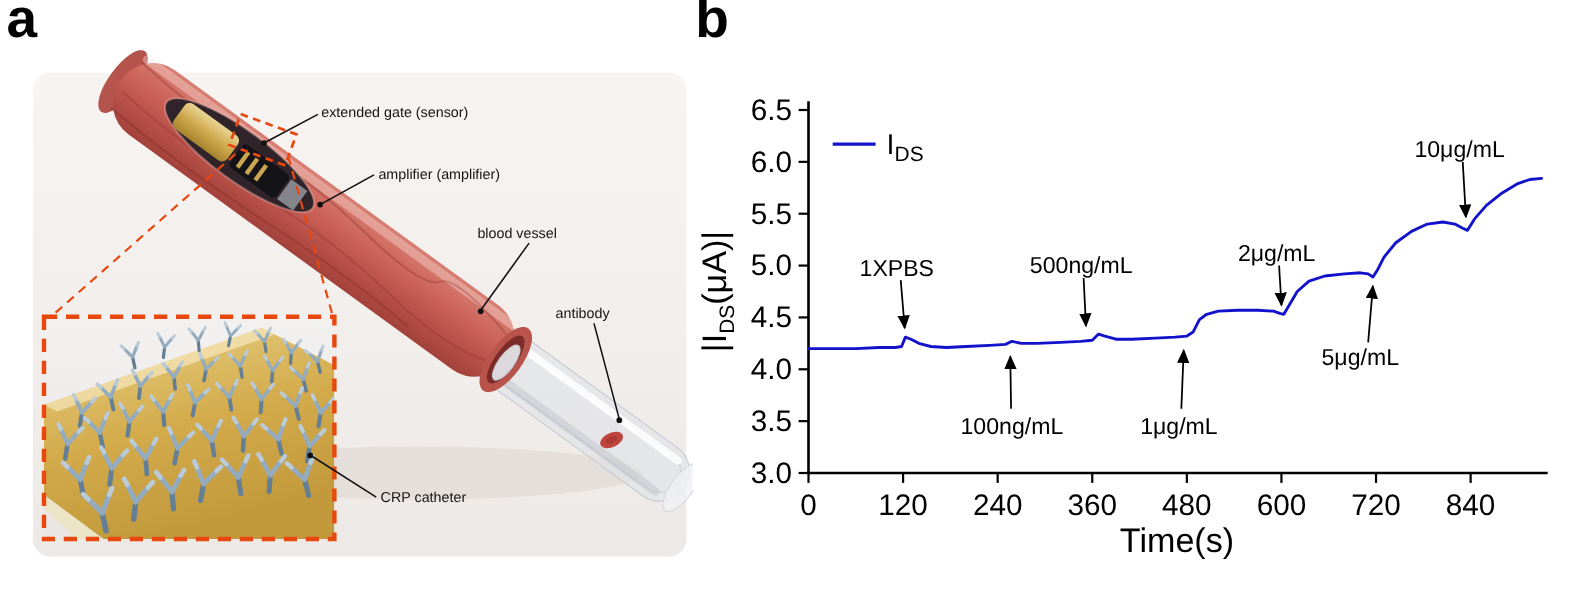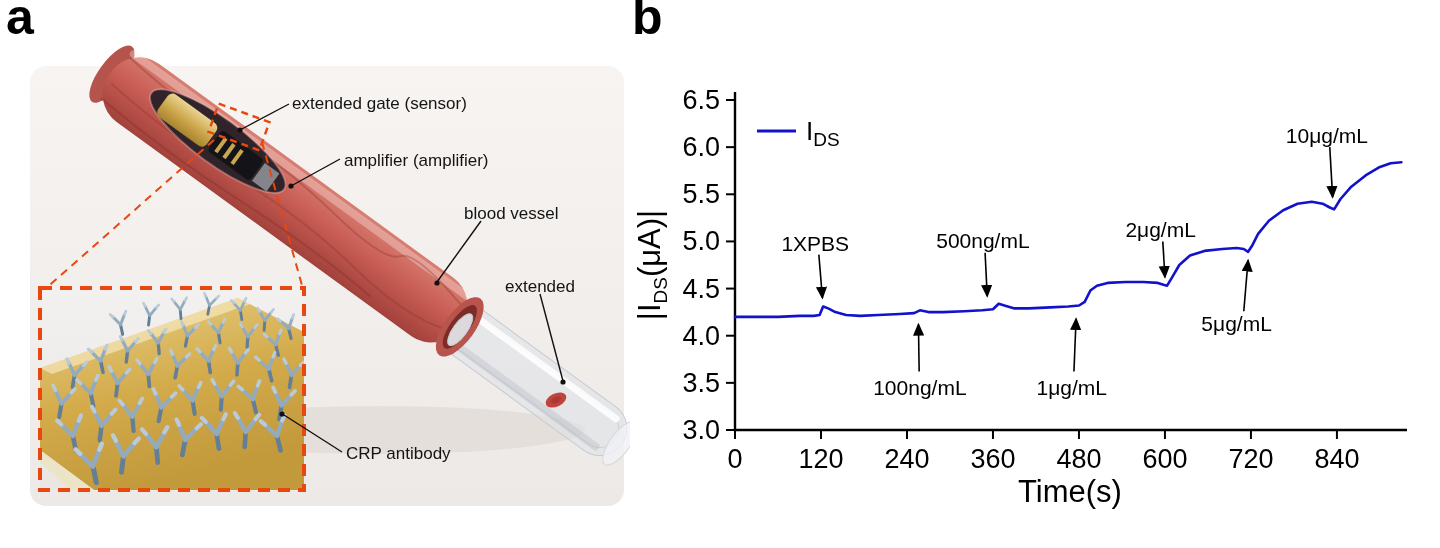--- a/index.html
+++ b/index.html
@@ -1,20 +1,20 @@
 <!DOCTYPE html>
 <html><head>
 <meta charset="utf-8">
 <style>
   html,body{margin:0;padding:0;background:#ffffff;width:1440px;height:548px;overflow:hidden;}
   #page{position:relative;width:1440px;height:548px;font-family:"Liberation Sans",sans-serif;}
   #panel-a{position:absolute;left:0;top:0;width:630px;height:548px;}
   #panel-b{position:absolute;left:630px;top:0;width:810px;height:548px;}
   .panel-letter{position:absolute;left:6px;top:-10px;font-size:50px;font-weight:800;color:#000;z-index:6;line-height:1.1;}
-  .a-label{position:absolute;font-size:17px;color:#141414;white-space:nowrap;z-index:5;}
+  .a-label{position:absolute;font-size:13px;color:#141414;white-space:nowrap;z-index:5;}
   svg{display:block;}
   svg text{font-family:"Liberation Sans",sans-serif;fill:#000;}
   .tick-label{font-size:27px;}
   .axis-label{font-size:31px;}
   .ann-label{font-size:21px;}
   .legend-text{font-size:26px;}
   .sub{font-size:19px;}
   .legend-line{stroke-width:3;fill:none;}
 </style>
 </head>
@@ -164,23 +164,23 @@
         <circle cx="240" cy="130" r="2.6"></circle>
         <circle cx="291" cy="186" r="2.6"></circle>
         <circle cx="437" cy="283" r="2.6"></circle>
         <circle cx="563" cy="382" r="2.6"></circle>
         <circle cx="282" cy="414" r="2.6"></circle>
       </g>
     </svg>
 
     <div class="a-label" style="left:292px;top:94px">extended gate (sensor)</div>
     <div class="a-label" style="left:344px;top:151px">amplifier (amplifier)</div>
-    <div class="a-label" style="left:464px;top:204px">blood vessel</div>
-    <div class="a-label" style="left:505px;top:277px">extended</div>
-    <div class="a-label" style="left:346px;top:444px">CRP antibody</div>
+    <div class="a-label" style="left:434px;top:204px">blood vessel</div>
+    <div class="a-label" style="left:505px;top:277px">antibody</div>
+    <div class="a-label" style="left:346px;top:444px">CRP catheter</div>
   </section>
 
   <section id="panel-b">
     <div class="panel-letter" style="left:2px">b</div>
 
     <svg id="chart" viewBox="0 0 810 548" width="810" height="548">
       <defs>
         <marker id="arrowhead" markerWidth="9" markerHeight="9" refX="7" refY="3.5" orient="auto">
           <path d="M0,0 L8,3.5 L0,7 Z" fill="#000"></path>
         </marker>

